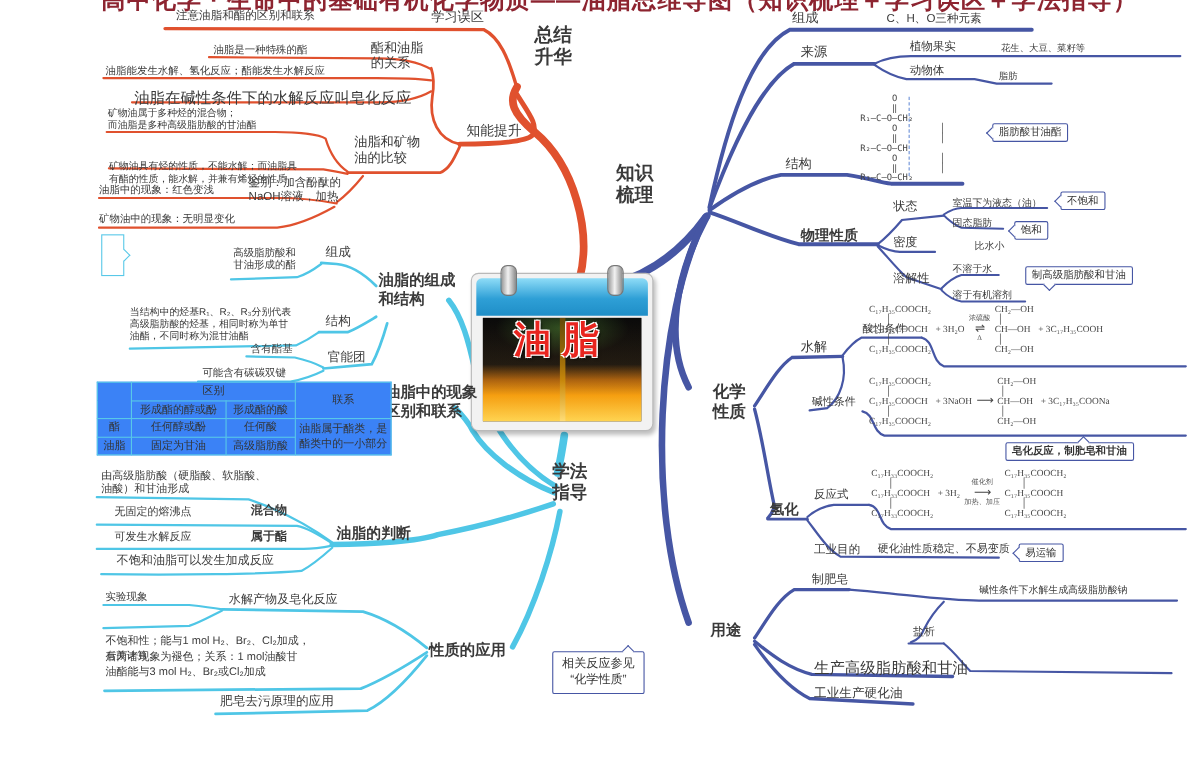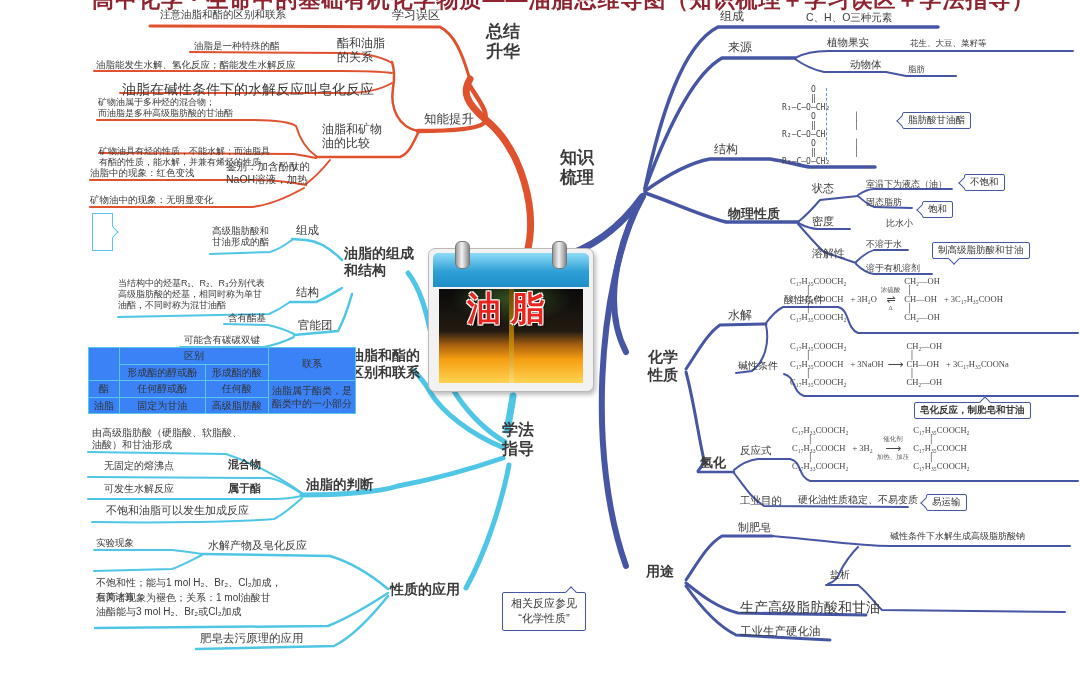--- a/index.html
+++ b/index.html
@@ -1,20 +1,20 @@
 <!DOCTYPE html>
 <html><head>
 <meta charset="utf-8">
 <style>
   html,body{margin:0;padding:0;background:#fff;}
   #canvas{position:relative;width:1080px;height:699px;overflow:hidden;background:#fff;
           font-family:"Liberation Sans",sans-serif;color:#333;}
   .lbl{position:absolute;white-space:nowrap;color:#3a3a3a;line-height:1.2;}
   .pre{white-space:pre;}
-  .bold{font-weight:bold;font-family:Liberation Serif, serif;}
+  .bold{font-weight:bold;}
   svg.links{position:absolute;left:0;top:0;pointer-events:none;}
   
   .co{position:absolute;background:#fff;border:1.5px solid #4656a4;border-radius:2px;
       padding:1px 5px;font-size:9.5px;color:#333;white-space:nowrap;}
   .tail{position:absolute;width:7px;height:7px;background:#fff;transform:rotate(45deg);}
   .tail.l{left:-5px;top:calc(50% - 4px);border-left:1.5px solid #4656a4;border-bottom:1.5px solid #4656a4;}
   .tail.r{right:-5px;top:calc(50% - 4px);border-right:1.5px solid #4656a4;border-top:1.5px solid #4656a4;}
   .tail.t{top:-5px;border-left:1.5px solid #4656a4;border-top:1.5px solid #4656a4;}
   .tail.b{bottom:-5px;border-right:1.5px solid #4656a4;border-bottom:1.5px solid #4656a4;}
   
@@ -169,21 +169,21 @@
 
   <div class="lbl pre bold" style="left:560px;top:148px;font-size:17px;">知识
 梳理</div>
 
   <div class="lbl" style="left:720px;top:9px;font-size:12px;">组成</div>
   <div class="lbl" style="left:806px;top:11px;font-size:10.5px;">C、H、O三种元素</div>
 
   <div class="lbl" style="left:728px;top:40px;font-size:12px;">来源</div>
   <div class="lbl" style="left:827px;top:36px;font-size:10.5px;">植物果实</div>
   <div class="lbl" style="left:910px;top:38px;font-size:8.5px;">花生、大豆、菜籽等</div>
-  <div class="lbl" style="left:827px;top:58px;font-size:10.5px;margin-left:23px;">动物体</div>
+  <div class="lbl" style="left:827px;top:58px;font-size:10.5px;">动物体</div>
   <div class="lbl" style="left:908px;top:64px;font-size:8.5px;">脂肪</div>
 
   <div class="lbl" style="left:714px;top:142px;font-size:12px;">结构</div>
   <div class="formula" style="position:absolute;left:782px;top:86px;">      O
       ‖
 R₁—C—O—CH₂
       O        │
       ‖        │
 R₂—C—O—CH
       O        │
@@ -316,21 +316,21 @@
     <span class="tail r" style="border-color:#58c8e8;"></span>
   </div>
   <div class="lbl" style="left:296px;top:286px;font-size:11.5px;">结构</div>
   <div class="lbl pre" style="left:118px;top:278px;font-size:9px;">当结构中的烃基R₁、R₂、R₃分别代表
 高级脂肪酸的烃基，相同时称为单甘
 油酯，不同时称为混甘油酯</div>
   <div class="lbl" style="left:298px;top:319px;font-size:11.5px;">官能团</div>
   <div class="lbl" style="left:228px;top:312px;font-size:9.5px;">含有酯基</div>
   <div class="lbl" style="left:184px;top:334px;font-size:9.5px;">可能含有碳碳双键</div>
 
-  <div class="lbl pre bold" style="left:350px;top:348px;font-size:14px;">油脂和酯的
+  <div class="lbl pre bold" style="left:350px;top:348px;font-size:14px;">油脂中的现象
 区别和联系</div>
   <table class="tb" style="left:88px;top:347px;">
     <tbody>
         <tr>
       <td rowspan="2" style="width:24px;"></td>
       <td colspan="2" style="width:142px;">区别</td>
       <td rowspan="2" style="width:74px;">联系</td>
     </tr>
     <tr>
       <td>形成酯的醇或酚</td>

